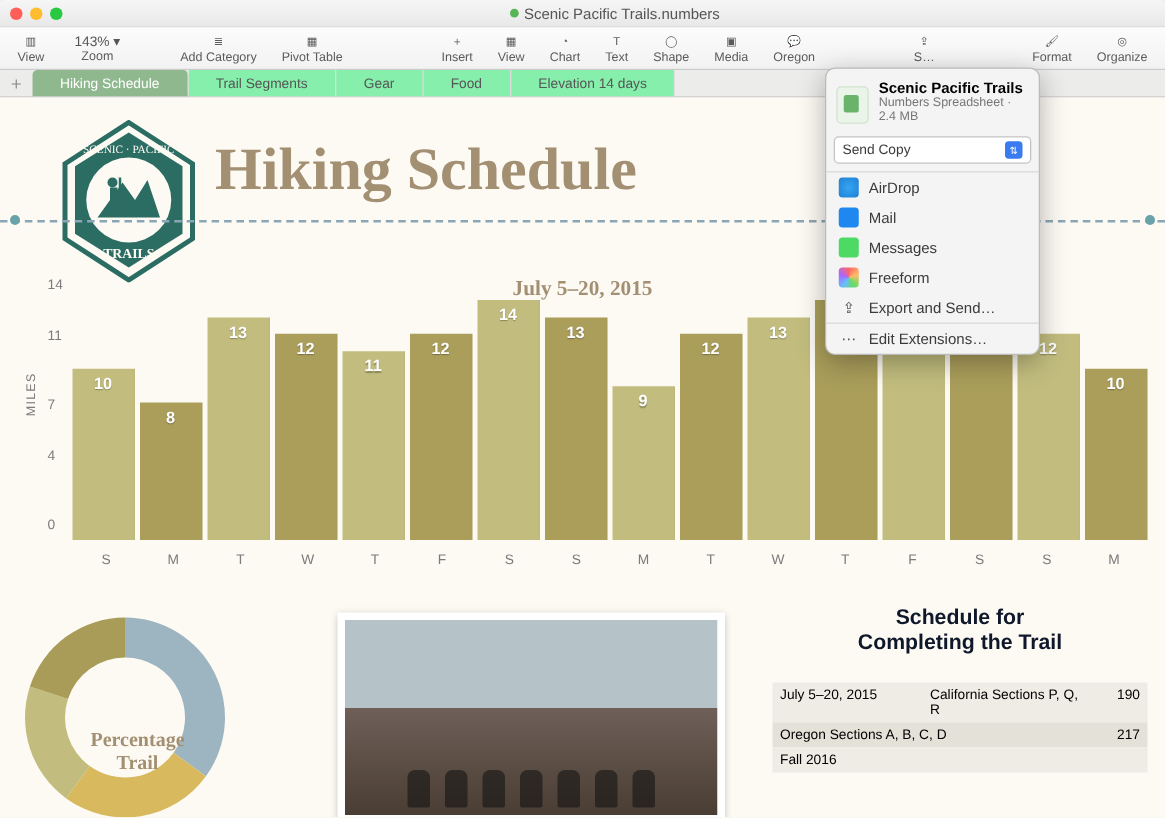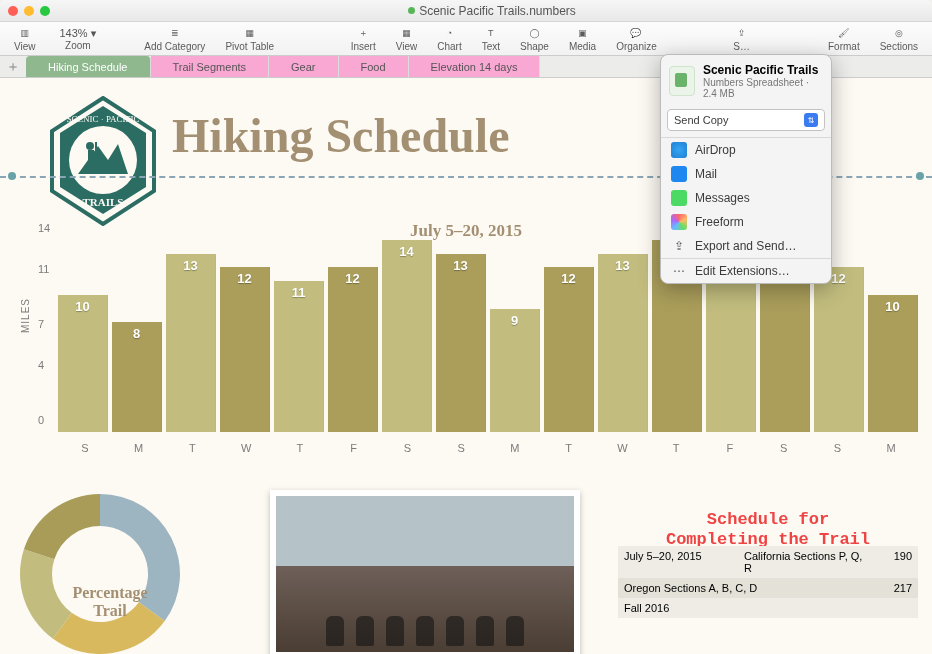--- a/index.html
+++ b/index.html
@@ -63,21 +63,21 @@
   width: 26px; text-align:center; font-size:14px; color:#888; cursor:default;
 }
 .tab {
   padding: 0 22px;
   font-size:11px;
   color:#555;
   height:100%;
   display:flex;
   align-items:center;
   border-right:1px solid #ddd;
-  background:#f9a8d4;
+  background:#86efac;
   cursor:default;
 }
 .tab.active {
   background:#8fb88f;
   color:#fff;
   border-radius:4px 4px 0 0;
 }
 
 .canvas {
   position:relative;
@@ -146,22 +146,22 @@
 }
 .photo {
   position:absolute; bottom:-4px; left:270px; width:310px; height:168px;
   border:6px solid #fff; box-shadow:0 2px 6px rgba(0,0,0,0.25);
   background: linear-gradient(#b5c3c9 0%, #b5c3c9 45%, #6e6058 45%, #4a3d33 100%);
   overflow:hidden;
 }
 .photo .sil { position:absolute; bottom:6px; width:18px; height:30px; background:rgba(20,20,20,0.6); border-radius:6px 6px 2px 2px; }
 
 .schedule-title {
-  position:absolute; right:14px; top:432px; width:300px; text-align:center;
-  font-family:Liberation Mono, monospace; font-weight:bold; color:#ef4444; font-size:17px; line-height:1.15;
+  position:absolute; right:14px; top:406px; width:300px; text-align:center;
+  font-family:Liberation Sans, sans-serif; font-weight:bold; color:#0f172a; font-size:17px; line-height:1.15;
 }
 .table {
   position:absolute; right:14px; top:468px; width:300px;
   font-size:11px;
 }
 .table .hdr { background:#8896a1; color:#fff; display:flex; }
 .table .row { display:flex; background:#eeece5; }
 .table .row.alt { background:#e4e1d8; }
 .table .cell { padding:4px 6px; }
 .table .c-date { width:120px; }
@@ -169,21 +169,21 @@
 .table .c-miles { width:44px; text-align:right; }
 
 
 .popover {
   position:absolute; top:54px; right:100px; width:172px;
   background:#f4f4f4; border:1px solid #bbb; border-radius:8px;
   box-shadow:0 6px 22px rgba(0,0,0,0.3);
   font-size:12px; color:#3b3b3b;
   overflow:hidden;
 }
-.popover .head { display:flex; padding:8px; gap:8px; align-items:center; }
+.popover .head { display:flex; padding:8px; gap:8px; align-items:flex-end; }
 .popover .thumb { width:30px; height:30px; background:#eaf4e8; border:1px solid #cfe3cd; border-radius:4px; position:relative; }
 .popover .thumb::after { content:''; position:absolute; top:6px; left:5px; width:12px; height:14px; background:#6ab36a; border-radius:2px; }
 .popover .head .t1 { font-weight:600; font-size:12px; color:#000; }
 .popover .head .t2 { font-size:10px; color:#777; }
 .popover .select-row {
   margin:2px 6px 6px; background:#fff; border:1px solid #c3c3c3; border-radius:4px;
   padding:3px 6px; display:flex; justify-content:space-between; align-items:center;
   font-size:11px;
 }
 .popover .select-row .arrows { background:#3a7bf0; color:#fff; width:14px; height:14px; border-radius:3px; font-size:8px; display:flex; align-items:center; justify-content:center; }
@@ -253,35 +253,35 @@
     <div class="tool-item">
       <span class="tool-icon">◯</span>
       <span class="tool-text">Shape</span>
     </div>
     <div class="tool-item">
       <span class="tool-icon">▣</span>
       <span class="tool-text">Media</span>
     </div>
     <div class="tool-item">
       <span class="tool-icon">💬</span>
-      <span class="tool-text">Organize</span>
+      <span class="tool-text">Oregon</span>
     </div>
     <div class="spacer"></div>
     <div class="tool-item">
       <span class="tool-icon">⇪</span>
       <span class="tool-text">S…</span>
     </div>
     <div style="width:54px"></div>
     <div class="tool-item">
       <span class="tool-icon">🖌</span>
       <span class="tool-text">Format</span>
     </div>
     <div class="tool-item">
       <span class="tool-icon">◎</span>
-      <span class="tool-text">Sections</span>
+      <span class="tool-text">Organize</span>
     </div>
   </div>
 
   <div class="sheet-tabs">
     <div class="tab-add">＋</div>
     <div id="tabs-holder" style="display:flex; height:100%;">
         <div class="tab active">Hiking Schedule</div>
         <div class="tab">Trail Segments</div>
         <div class="tab">Gear</div>
         <div class="tab">Food</div>

